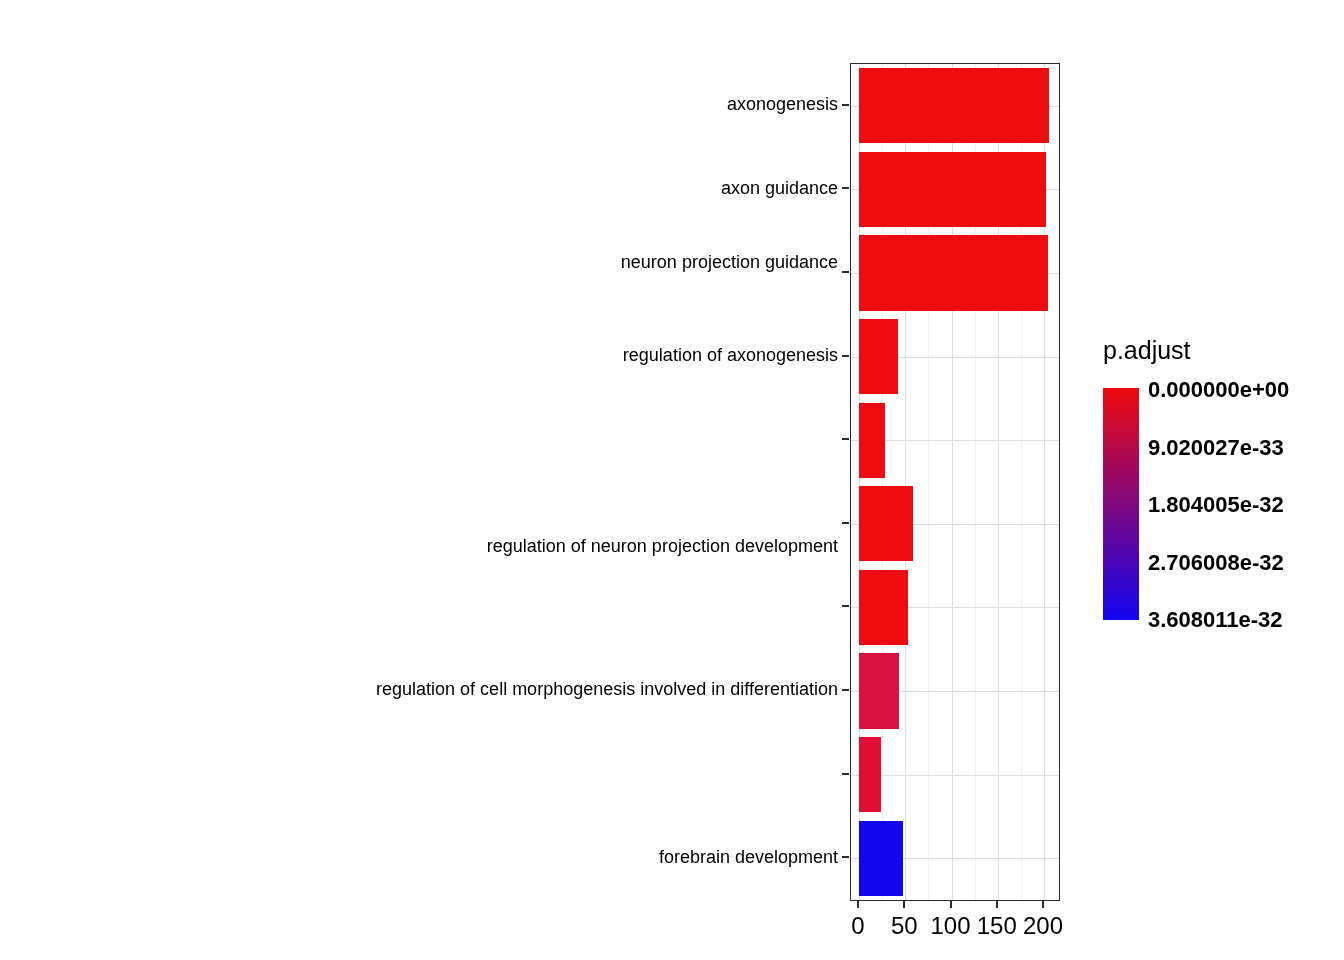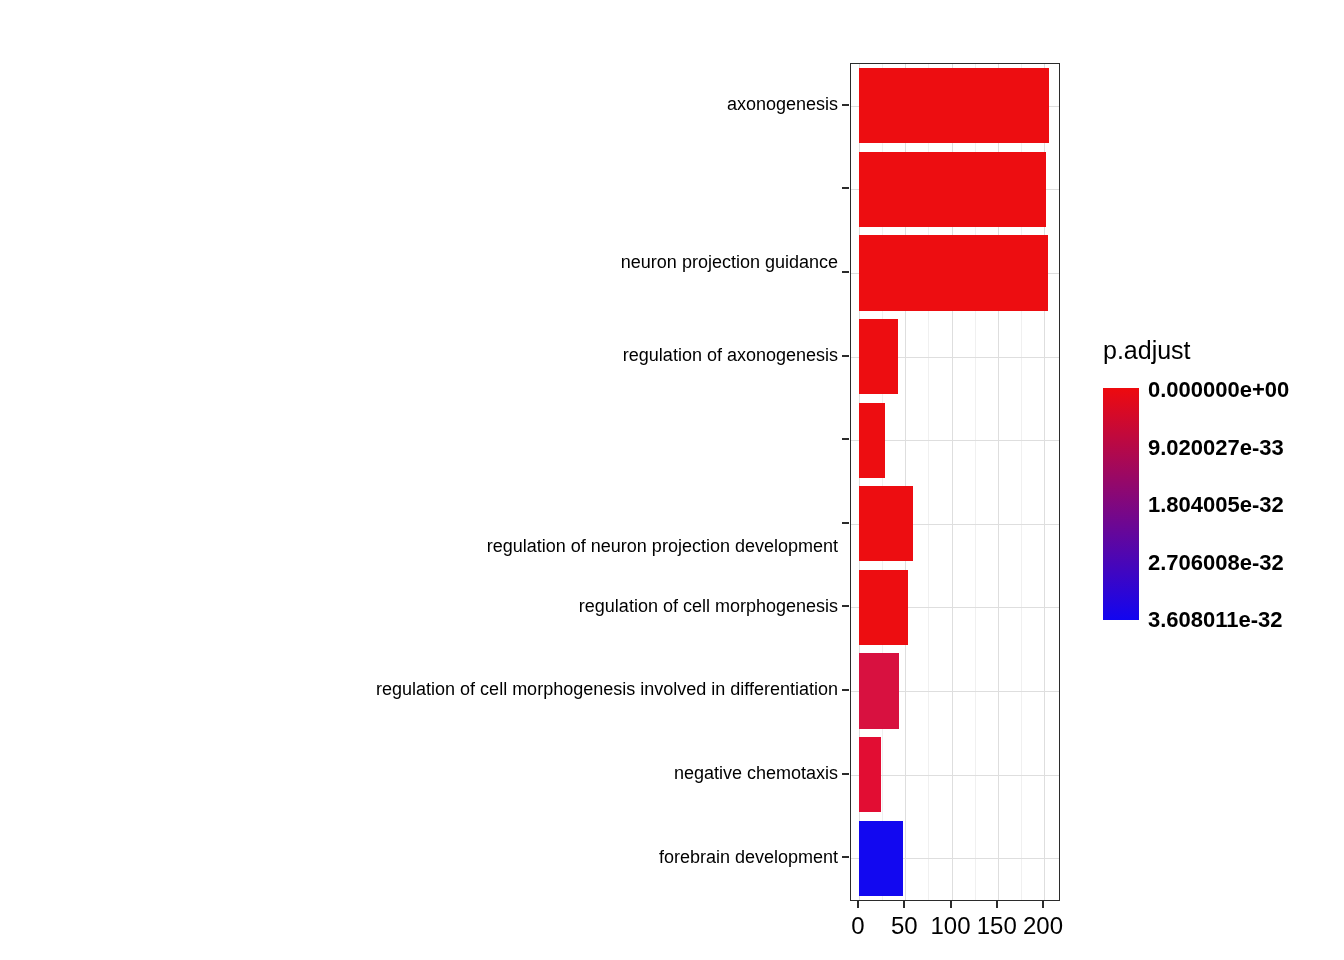--- a/index.html
+++ b/index.html
@@ -92,26 +92,25 @@
     white-space: nowrap;
     font-weight: bold;
   }
 </style>
 </head>
 <body>
 
 <div class="figure">
   <div class="y-axis" id="yAxis">
       <div class="ylabel" style="top: 0px; height: 83.6px;">axonogenesis</div>
+      <div class="ylabel" style="top: 83.6px; height: 83.6px;">axon guidance</div>
       <div class="ylabel" style="top: 158px; height: 83.6px;">neuron projection guidance</div>
       <div class="ylabel" style="top: 250.8px; height: 83.6px;">regulation of axonogenesis</div>
       <div class="ylabel" style="top: 442px; height: 83.6px; padding-left: 16px;">regulation of neuron projection development</div>
-      <div class="ylabel" style="top: 501.6px; height: 83.6px;">regulation of cell morphogenesis</div>
       <div class="ylabel" style="top: 585.2px; height: 83.6px;">regulation of cell morphogenesis involved in differentiation</div>
-      <div class="ylabel" style="top: 668.8px; height: 83.6px;">negative chemotaxis</div>
       <div class="ylabel" style="top: 752.4px; height: 83.6px;">forebrain development</div>
     </div>
   <div class="panel" id="panel">
       <div class="gridline-v minor" style="left: 31.125px; background: rgb(240, 240, 240);"></div>
       <div class="gridline-v minor" style="left: 77.375px; background: rgb(240, 240, 240);"></div>
       <div class="gridline-v minor" style="left: 123.625px; background: rgb(240, 240, 240);"></div>
       <div class="gridline-v minor" style="left: 169.875px; background: rgb(240, 240, 240);"></div>
       <div class="gridline-v major" style="left: 8px; background: rgb(222, 222, 222);"></div>
       <div class="gridline-v major" style="left: 54.25px; background: rgb(222, 222, 222);"></div>
       <div class="gridline-v major" style="left: 100.5px; background: rgb(222, 222, 222);"></div>

